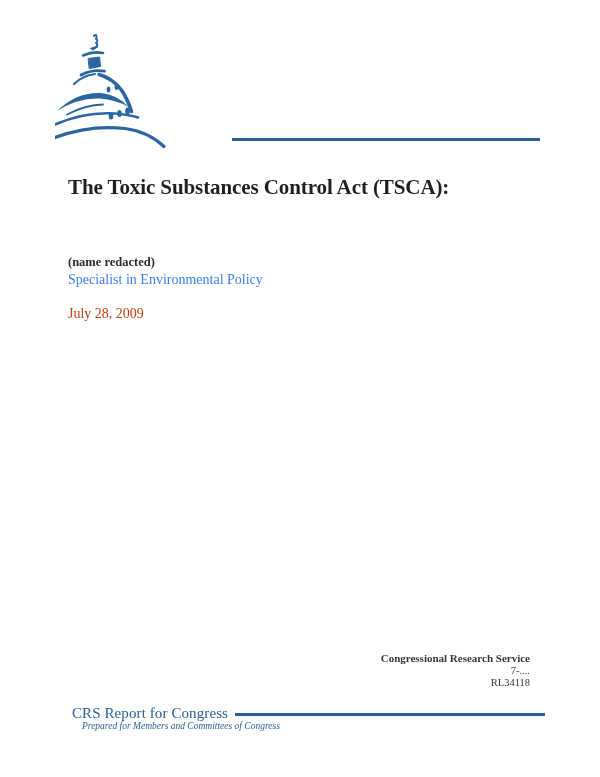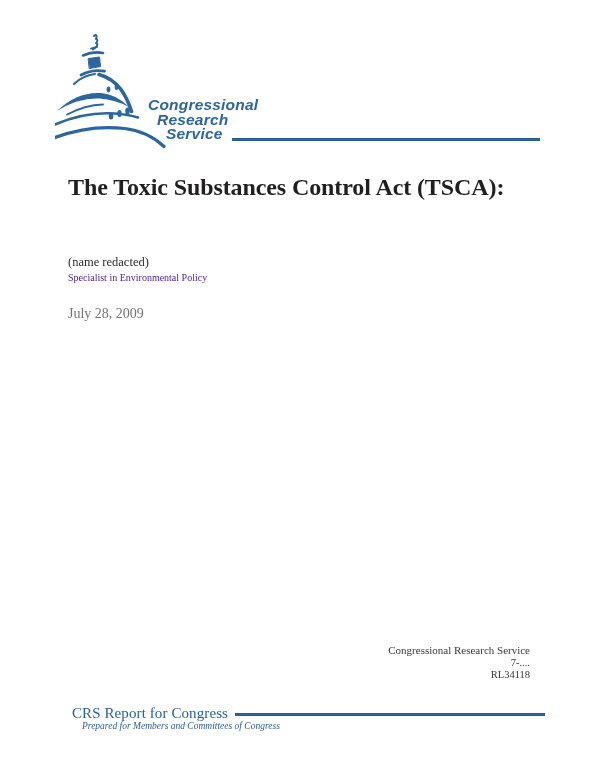--- a/index.html
+++ b/index.html
@@ -49,59 +49,60 @@
     width:308px; height:2.5px;
     background:var(--rule-blue);
   }
 
   
   .report-title{
     position:absolute;
     left:68px; top:172px;
     width:480px;
     font-weight:700;
-    font-size:24px;
+    font-size:21px;
     line-height:30px;
     letter-spacing:-.1px;
     color:var(--title-color);
   }
 
   
   .author-name{
     position:absolute;
     left:68px; top:255px;
-    font-weight:400;
+    font-weight:700;
     font-size:12.5px;
     color:#2e2a2b;
   }
   .author-role{
     position:absolute;
     left:68px; top:272px;
-    font-size:10px;
-    color:#4c1d95;
+    font-size:14px;
+    color:#3b82f6;
   }
   .report-date{
     position:absolute;
     left:68px; top:306px;
     font-size:14px;
-    color:#737373;
+    color:#c2410c;
   }
 
   
   .footer-right{
     position:absolute;
     right:70px; top:644px;
     text-align:right;
     font-size:10.5px;
     line-height:12.5px;
     color:#3a3637;
   }
   .footer-right .org{
-    font-weight:400;
+    font-weight:700;
     font-size:11px;
+    margin-top:8px;
   }
 
   
   .footer-banner{
     position:absolute;
     left:72px; top:705px;
     font-weight:400;
     font-size:15px;
     letter-spacing:.1px;
     color:var(--footer-blue);
@@ -151,25 +152,20 @@
 
     <ellipse cx="56" cy="83" rx="2.3" ry="3.6" fill="currentColor" stroke="none"></ellipse>
     <ellipse cx="64.5" cy="80.5" rx="2.3" ry="3.6" fill="currentColor" stroke="none"></ellipse>
     <ellipse cx="72.5" cy="78" rx="2.3" ry="3.6" fill="currentColor" stroke="none"></ellipse>
 
     <path d="M0,91.5 Q30,78.5 60,80.5 Q73,81.5 83,84.5" stroke-width="2.6"></path>
 
     <path d="M0,104.5 Q35,91.5 70,95.5 Q93,98.5 109,113.5" stroke-width="3.2"></path>
   </svg>
 
-  <div class="logo-wordmark">
-    <div class="l1">Congressional</div>
-    <div class="l2">Research</div>
-    <div class="l3">Service</div>
-  </div>
 
   <div class="header-rule"></div>
 
   <h1 class="report-title">
     <span>The Toxic Substances Control Act (TSCA):</span><br>
   </h1>
 
   <div class="author-name">(name redacted)</div>
   <div class="author-role">Specialist in Environmental Policy</div>
 

